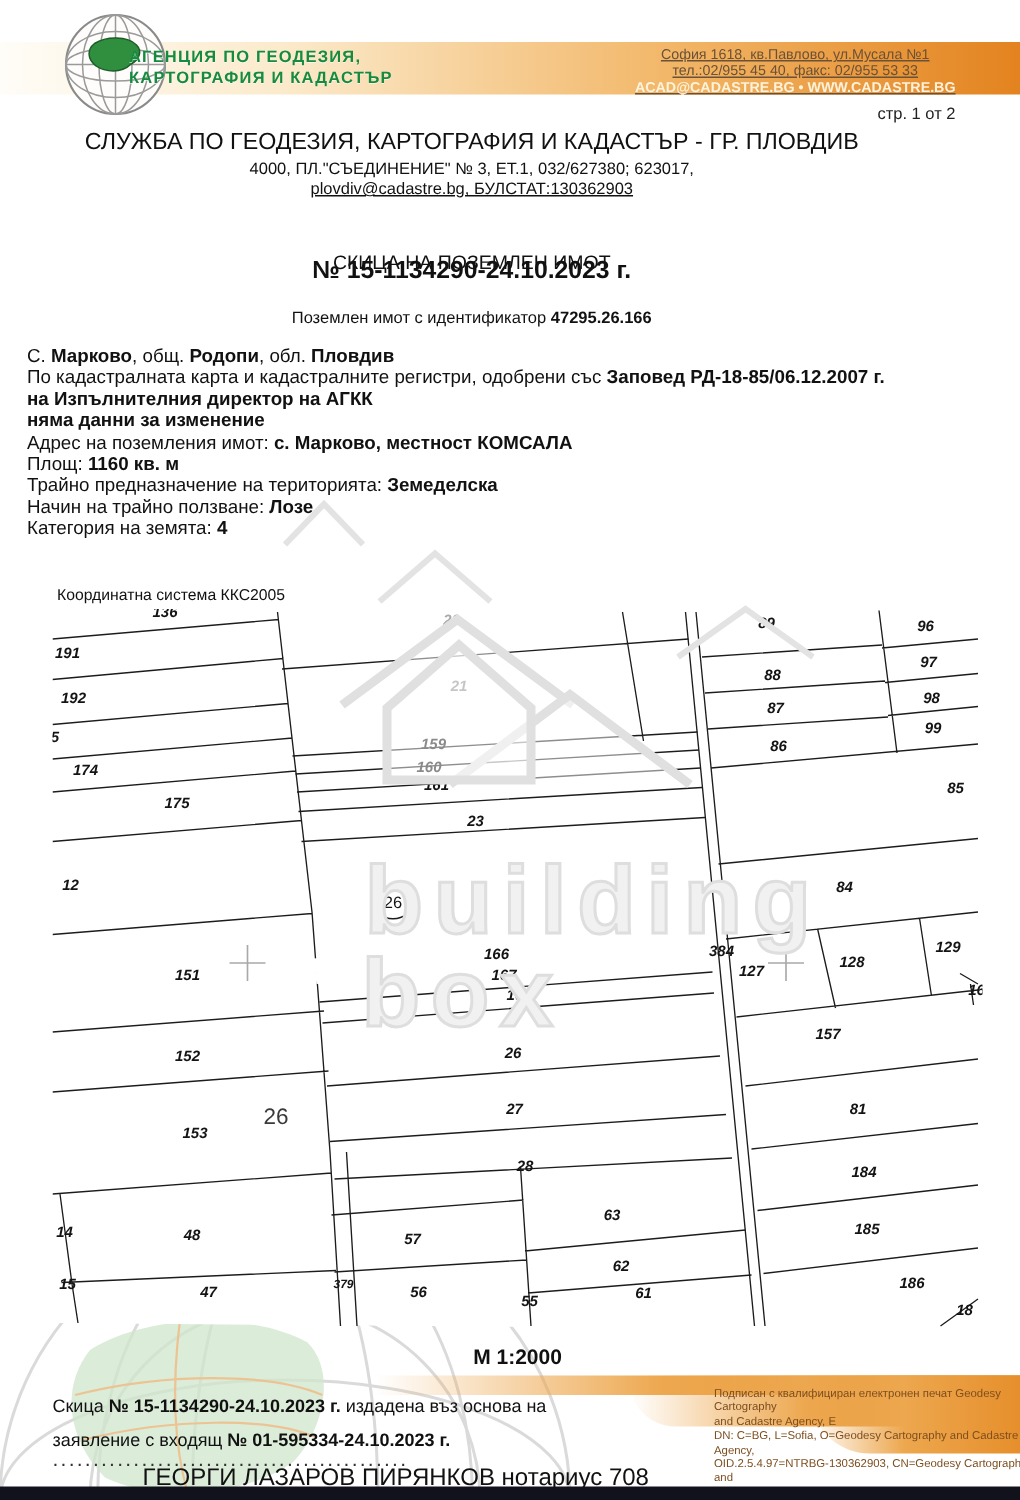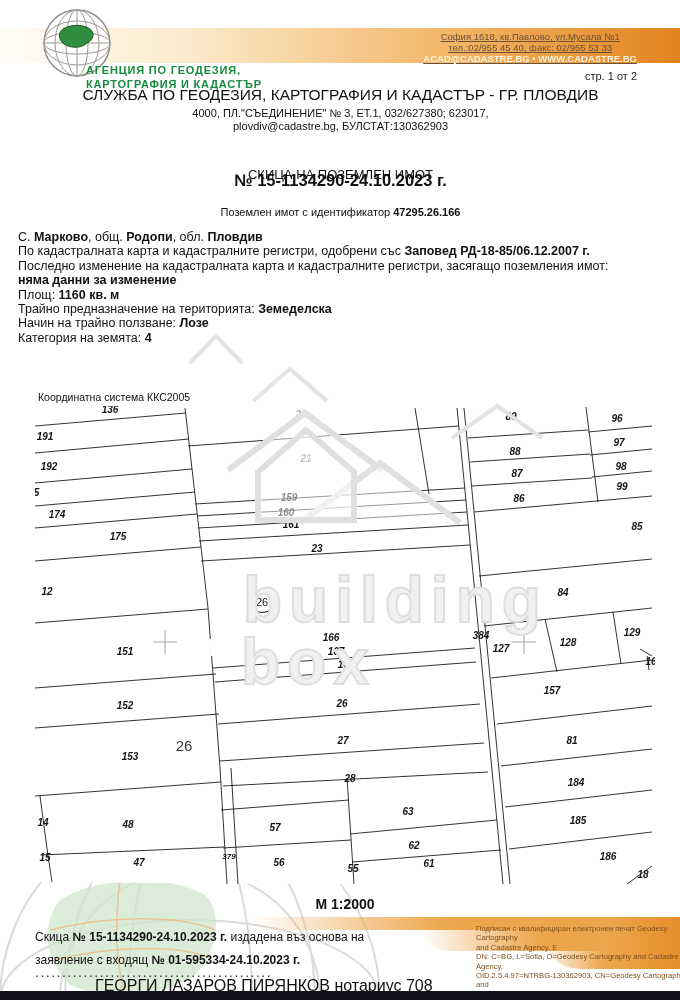--- a/index.html
+++ b/index.html
@@ -3,28 +3,28 @@
 <meta charset="utf-8">
 <style>
   html,body{margin:0;padding:0;background:#888;}
   #page{position:relative;width:680px;height:1000px;background:#ffffff;overflow:hidden;
         font-family:"Liberation Sans",sans-serif;color:#111;}
   .abs{position:absolute;}
   
   #band{left:0;top:28px;width:680px;height:35px;
         background:linear-gradient(90deg,#fffdf8 0%,#fbeacb 28%,#f2b667 66%,#e3831f 100%);z-index:1;}
   #agency{left:86px;top:31px;z-index:3;color:#168a3e;font-weight:bold;font-size:11px;
-          letter-spacing:.8px;line-height:14px;text-shadow:0 1px 0 rgba(255,255,255,.6);margin-top:32px;}
+          letter-spacing:.8px;line-height:14px;text-shadow:0 1px 0 rgba(255,255,255,.6);}
   #hdr-right{right:43px;top:31px;z-index:3;text-align:center;font-size:9.5px;line-height:11px;color:#6b5136;text-decoration:underline;}
   #hdr-right .lite{color:#fdf3dc;font-weight:bold;}
   #page-num{right:43px;top:70px;z-index:3;font-size:11px;color:#222;}
-  .center{left:0;width:629px;text-align:center;z-index:4;margin-left:26px;}
+  .center{left:0;width:629px;text-align:center;z-index:4;}
   #office-title{top:86px;font-size:15.5px;}
   #office-addr1{top:107px;font-size:11px;}
-  #office-addr2{top:120px;font-size:11px;}
+  #office-addr2{top:120px;font-size:11px;text-decoration:underline;}
   #title1{top:167px;font-size:13px;font-weight:normal;}
   #title2{top:171px;font-size:16.5px;font-weight:bold;}
   #idline{top:206px;font-size:11px;}
   #info{left:18px;top:230px;width:625px;font-size:12.5px;line-height:14.4px;z-index:4;}
   #coordsys{left:38px;top:391px;font-size:10.5px;z-index:4;}
   
   #map{left:35px;top:406px;z-index:2;}
   #map path,#map polyline{stroke:#1c1c1c;stroke-width:.9;fill:none;}
   #map .border{stroke-width:1.8;}
   #map .bold{stroke-width:2.8;fill:#fff;}
@@ -91,22 +91,23 @@
   <div id="office-addr2" class="abs center">plovdiv@cadastre.bg, БУЛСТАТ:130362903</div>
 
   <div id="title1" class="abs center">СКИЦА НА ПОЗЕМЛЕН ИМОТ</div>
   <div id="title2" class="abs center">№ 15-1134290-24.10.2023 г.</div>
 
   <div id="idline" class="abs center"><span>Поземлен имот с идентификатор </span><b>47295.26.166</b></div>
 
   <div id="info" class="abs">
     <div><span>С. </span><b>Марково</b><span>, общ. </span><b>Родопи</b><span>, обл. </span><b>Пловдив</b></div>
     <div><span>По кадастралната карта и кадастралните регистри, одобрени със </span><b>Заповед РД-18-85/06.12.2007 г.</b></div>
-    <div><span>Последно изменение на кадастралната карта и кадастралните регистри, засягащо поземления имот:</span></div>
+    <div><b>на Изпълнителния директор на АГКК</b></div>
     <div><b>няма данни за изменение</b></div>
+    <div><span>Адрес на поземления имот: </span><b>с. Марково, местност КОМСАЛА</b></div>
     <div><span>Площ: </span><b>1160 кв. м</b></div>
     <div><span>Трайно предназначение на територията: </span><b>Земеделска</b></div>
     <div><span>Начин на трайно ползване: </span><b>Лозе</b></div>
     <div><span>Категория на земята: </span><b>4</b></div>
   </div>
 
   <div id="coordsys" class="abs">Координатна система ККС2005</div>
 
   <svg id="map" class="abs" width="620" height="484" viewBox="0 0 620 484">
     <polygon class="border" points="1,4 617,1 616,481 2,476" fill="#fff"></polygon>

